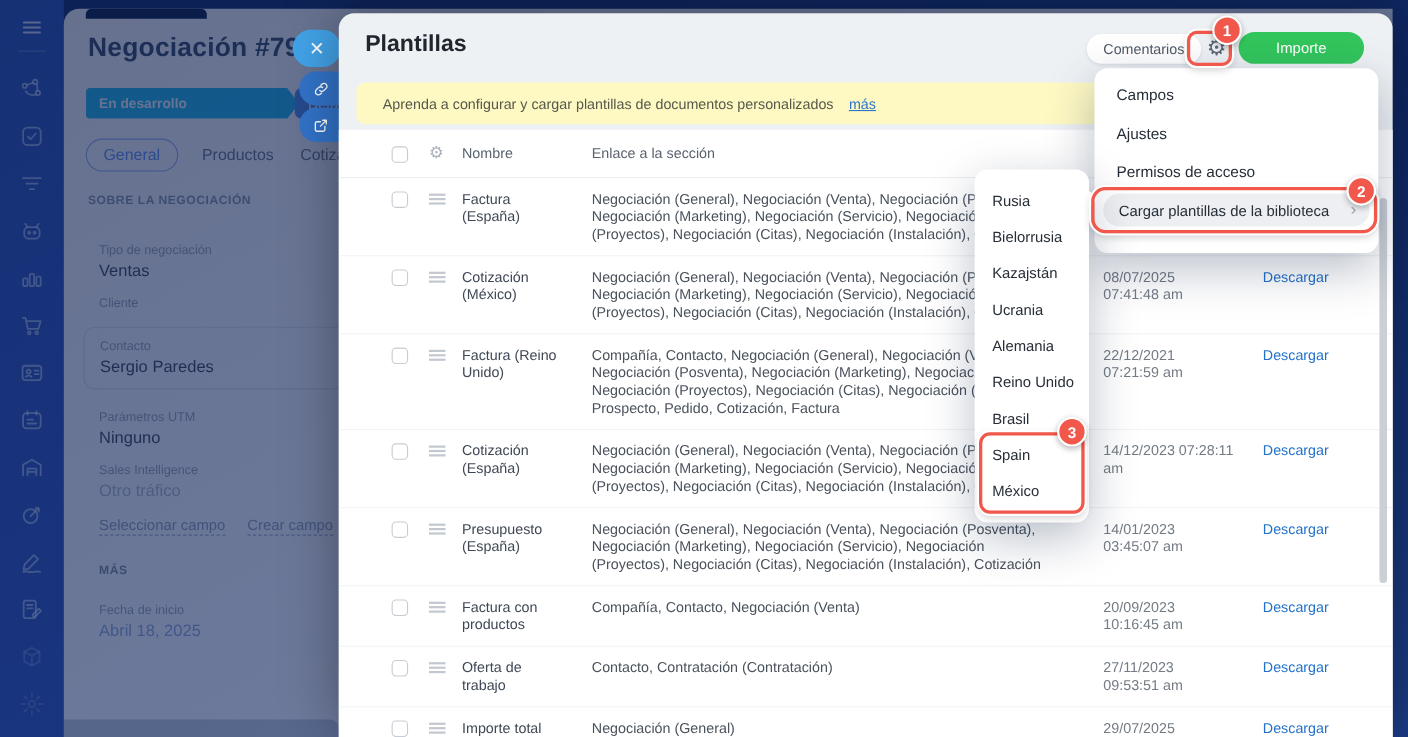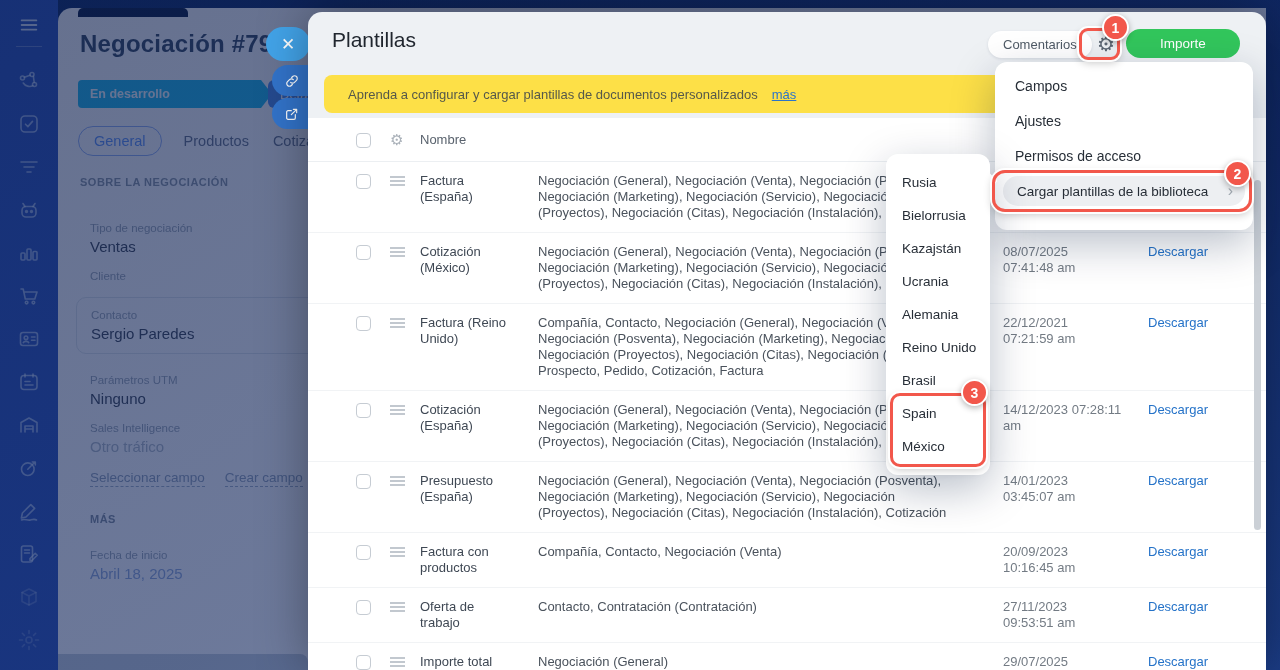--- a/index.html
+++ b/index.html
@@ -50,29 +50,29 @@
   
   .side-btns{position:absolute;left:0;top:0;z-index:6;}
   .sbtn{position:absolute;border:0;color:#fff;cursor:pointer;display:flex;align-items:center;justify-content:center;}
   .sbtn svg{width:16px;height:16px;}
   .sbtn-close{left:266px;top:27px;width:44px;height:34px;border-radius:17px;background:#42a3e8;font-size:17px;font-weight:400;}
   .sbtn-link{left:272px;top:65px;width:40px;height:31px;border-radius:16px 0 0 16px;background:#3273c9;}
   .sbtn-ext{left:272px;top:98px;width:40px;height:31px;border-radius:16px 0 0 16px;background:#3273c9;}
 
   
   .modal{position:absolute;left:308px;top:12px;width:958px;height:658px;background:#eef1f4;border-radius:14px 14px 0 0;z-index:7;box-shadow:0 0 50px rgba(0,0,0,.35);}
-  .m-title{position:absolute;left:24px;top:16px;margin:0;font-size:21px;font-weight:400;color:#20262e;}
+  .m-title{position:absolute;left:24px;top:16px;margin:0;font-size:21px;font-weight:700;color:#20262e;}
   .m-search{position:absolute;left:116px;top:15px;width:278px;height:32px;}
   .m-search input{width:100%;height:100%;border:1px solid #e2e6ea;border-radius:16px;background:#fff;padding:0 38px 0 14px;font-size:13.5px;color:#333;font-family:inherit;outline:none;}
   .m-search input::placeholder{color:#a6afb8;}
   .m-search .mag{position:absolute;right:12px;top:7px;width:17px;height:17px;color:#9aa3ac;}
   .btn-comments{position:absolute;left:680px;top:19px;height:27px;padding:0 15px;background:#fff;border:0;border-radius:14px;font-size:13px;color:#4f5a65;box-shadow:0 1px 3px rgba(40,60,90,.12);cursor:pointer;font-family:inherit;}
   .btn-gear{position:absolute;left:782px;top:17px;width:32px;height:30px;background:none;border:0;font-size:20px;line-height:28px;color:#5d6874;cursor:pointer;text-align:center;padding:0;}
   .btn-upload{position:absolute;left:818px;top:17px;width:114px;height:29px;background:#32c65c;border:0;border-radius:15px;color:#fff;font-size:13.5px;cursor:pointer;font-family:inherit;}
-  .banner{position:absolute;left:16px;top:63px;right:16px;height:38px;background:#fde047;border-radius:8px;display:flex;align-items:center;padding-left:24px;}
+  .banner{position:absolute;left:16px;top:63px;right:16px;height:38px;background:#fef9c3;border-radius:8px;display:flex;align-items:center;padding-left:24px;}
   .banner .btxt{font-size:13px;color:#55584a;}
   .banner .blink{font-size:13px;color:#2b74c9;text-decoration:underline;margin-left:14px;cursor:pointer;}
   .m-table{position:absolute;left:0;right:0;top:106px;bottom:0;background:#fff;overflow:hidden;}
   .thead,.trow{display:grid;grid-template-columns:34px 30px 118px 465px 145px 75px;padding-left:48px;}
   .thead{height:44px;align-items:center;color:#59626d;font-size:13px;border-bottom:1px solid #eceff2;}
   .trow{padding-top:11px;padding-bottom:11px;border-bottom:1px solid #f1f3f5;font-size:13px;line-height:16px;}
   .cb{width:15px;height:15px;border:1.5px solid #c6ccd3;border-radius:4px;background:#fff;margin-top:1px;cursor:pointer;}
   .hgear{font-size:15px;color:#aab1b9;line-height:15px;cursor:pointer;}
   .handle{padding-top:3px;cursor:grab;}
   .handle i{display:block;width:15px;border-top:2px solid #c2c8cf;margin-bottom:2px;}
@@ -284,20 +284,21 @@
       <span class="btxt">Aprenda a configurar y cargar plantillas de documentos personalizados</span>
       <span class="blink">más</span>
     </div>
     <div class="m-table">
       <div class="thead">
         <div>
             <div class="cb"></div>
           </div>
         <div class="hgear">⚙</div>
         <div>Nombre</div>
+        <div>Enlace a la sección</div>
         <div></div>
           <div></div>
       </div>
       <div>
           <div class="trow">
             <div>
               <div class="cb"></div>
             </div>
             <div class="handle">
               <i></i>

